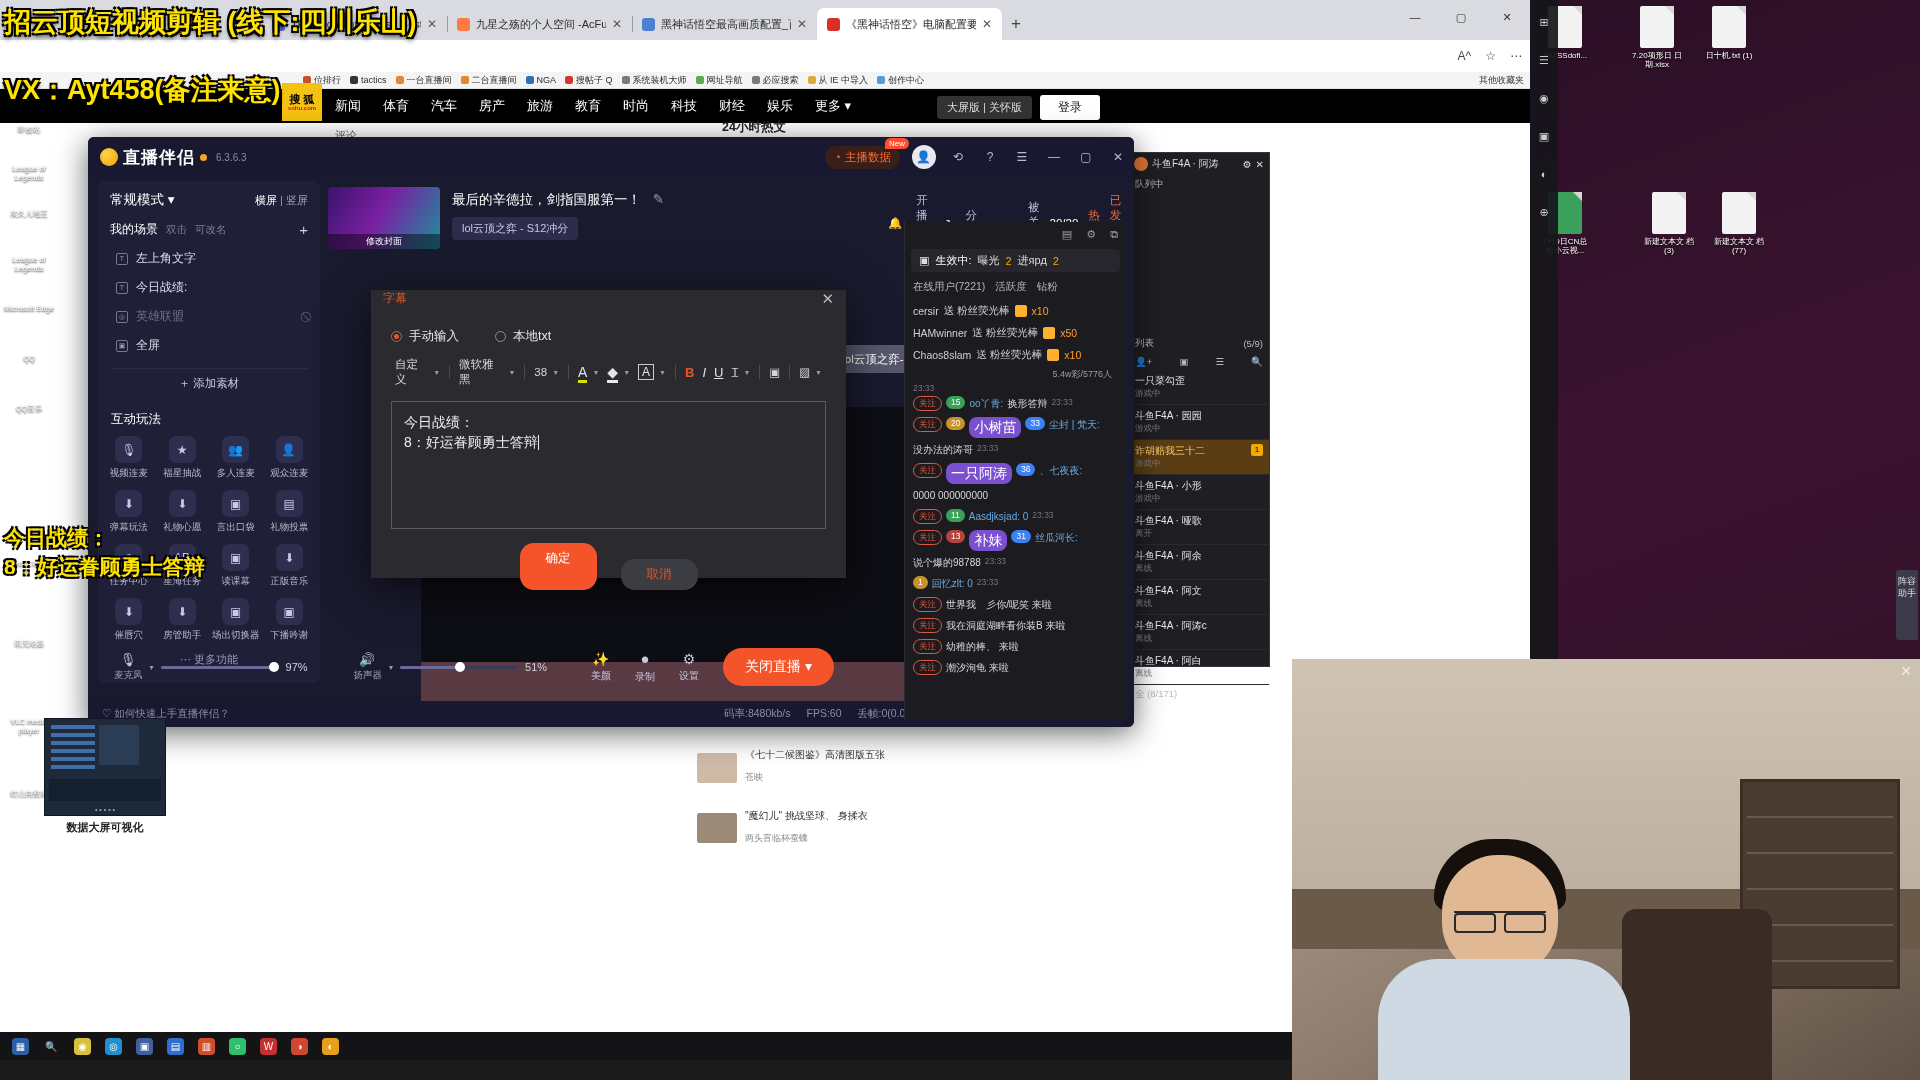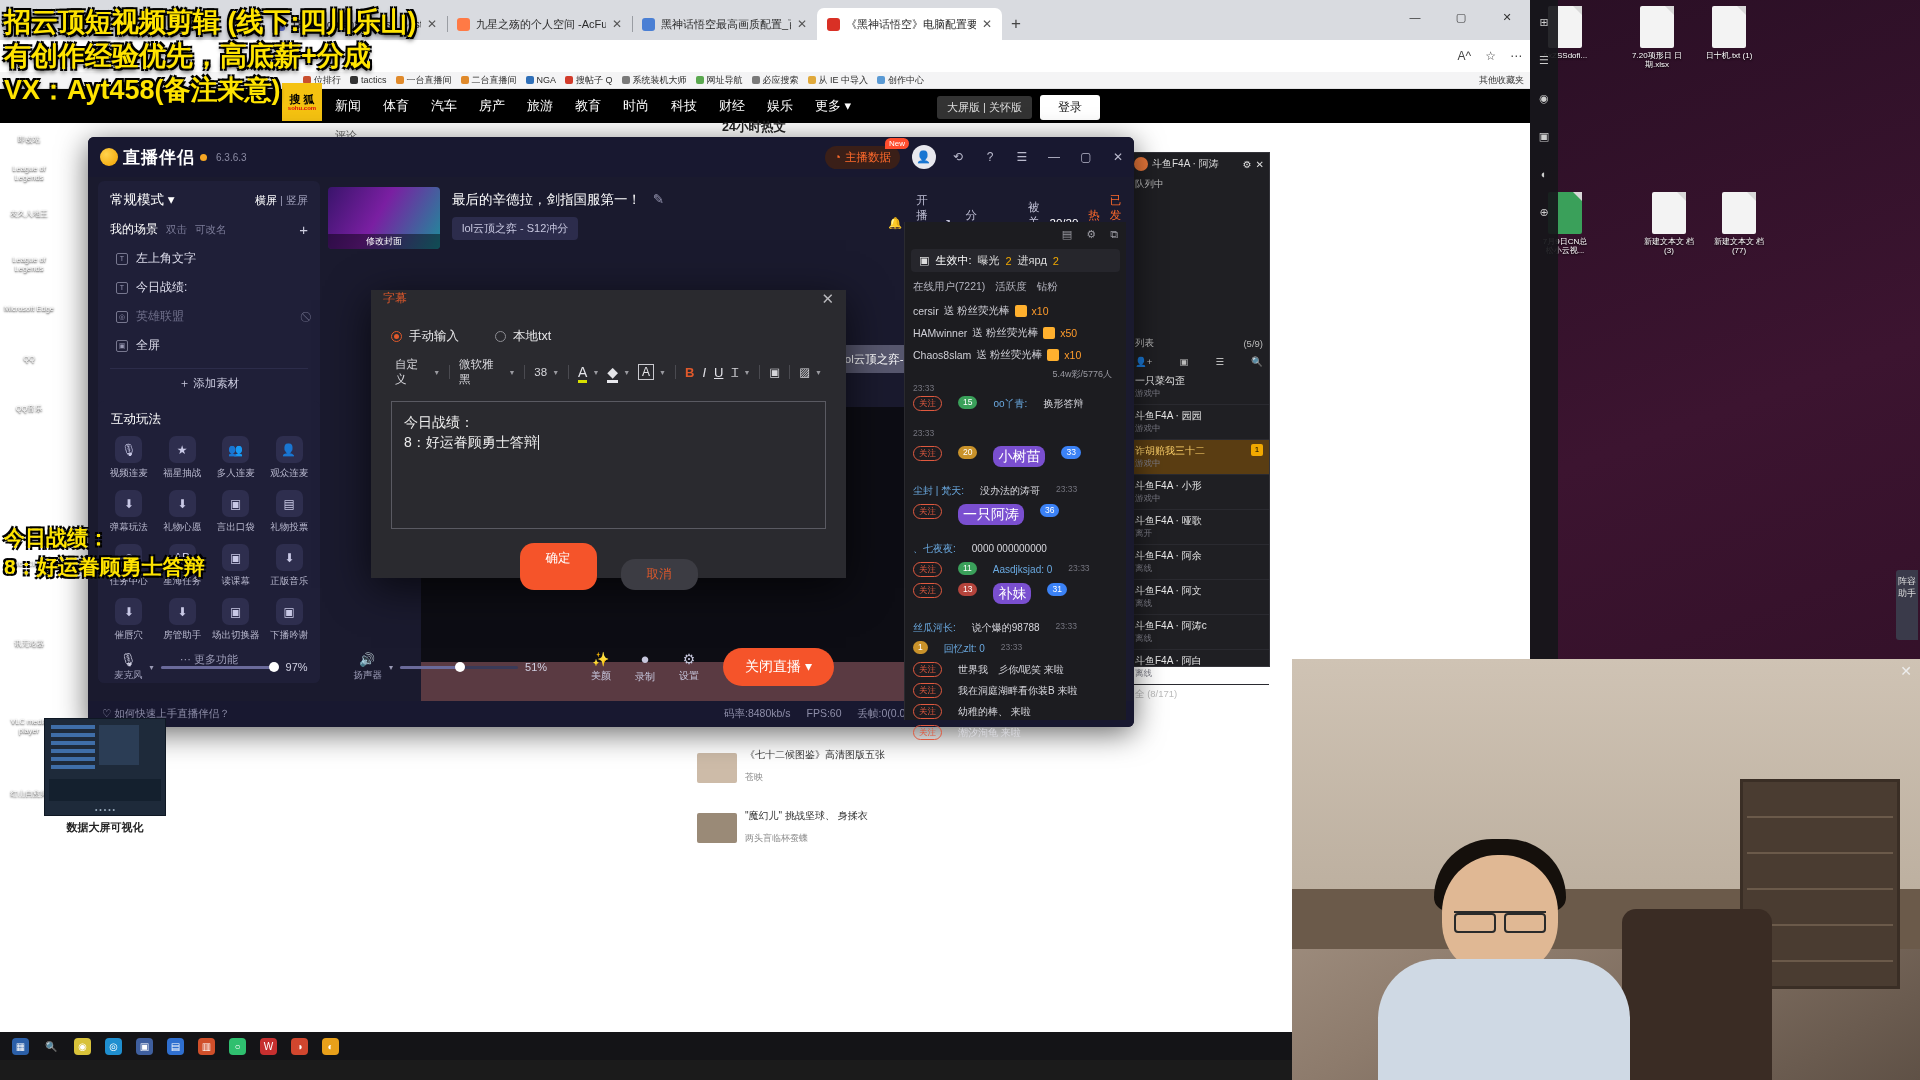--- a/index.html
+++ b/index.html
@@ -231,21 +231,21 @@
   .chat-live { display:flex; align-items:center; gap:6px; padding:4px 8px;
     background:#26262c; margin:2px 6px; border-radius:4px; font-size:11px; }
   .chat-live .on { color:#fff; }
   .chat-live .v { color:#f2a900; }
   .chat-stats { display:flex; gap:10px; padding:6px 8px; font-size:10.5px; color:#b4b4be; }
   .chat-list { padding:0 8px; overflow:hidden; }
   .gift { display:flex; align-items:center; gap:5px; font-size:10.5px; color:#cfcfd6;
     padding:4px 0; }
   .gift .gi { width:12px; height:12px; background:#ffb02e; border-radius:2px; }
   .gift .xn { color:#ff9c2b; }
-  .cmsg { display:flex; align-items:flex-start; gap:16px; flex-wrap:wrap; padding:3px 0;
+  .cmsg { display:flex; align-items:flex-start; gap:4px; flex-wrap:wrap; padding:3px 0;
     font-size:10px; line-height:1.5; }
   .tag-gz { border:1px solid #e0593f; color:#e0593f; border-radius:8px; font-size:8.5px;
     padding:0 5px; flex:0 0 auto; }
   .lvl { border-radius:8px; font-size:8.5px; padding:0 5px; color:#fff; flex:0 0 auto; }
   .lvl.g { background:#3aa05a; } .lvl.b { background:#3b82f6; }
   .lvl.y { background:#c9922a; } .lvl.r { background:#b4443c; }
   .fan { background:#7a4fd0; color:#fff; font-size:14px; padding:0 5px; border-radius:8px; flex:0 0 auto; }
   .cname { color:#6aa9e0; }
   .ctext { color:#d8d8de; }
   .ctime { color:#74747e; font-size:8.5px; }
@@ -966,21 +966,21 @@
       </span>
     </div>
     <div class="dlg-text"><span>今日战绩：</span>
 <span>8：好运眷顾勇士答辩</span><span class="caretbar"></span></div>
     <div class="dlg-btns">
       <span class="bt-ok">确定</span>
       <span class="bt-cancel">取消</span>
     </div>
   </div>
 
-  <div class="dicon" style="left:2px;top:136px">
+  <div class="dicon" style="left:2px;top:126px">
     <span class="sq" style="background:#2e6fae"></span>
     <span>即改站</span>
   </div>
   <div class="dicon" style="left:2px;top:165px">
     <span class="sq" style="background:#7a5a2a"></span>
     <span>League of
 Legends</span>
   </div>
   <div class="dicon" style="left:2px;top:210px">
     <span class="sq" style="background:#c26b4a"></span>
@@ -1055,18 +1055,17 @@
       </div>
     <div class="chair"></div>
     <div class="person-hair"></div>
     <div class="person-head"></div>
     <div class="glasses"></div>
     <div class="person-body"></div>
     <span class="xclose">✕</span>
   </div>
 
   <div class="promo promo1">招云顶短视频剪辑 (线下:四川乐山)</div>
-  <div class="promo promo2">有创作经验优先，高底薪+分成</div>
   <div class="promo promo3">VX：Ayt458(备注来意)</div>
   <div class="promo-left1">今日战绩：</div>
   <div class="promo-left2">8：好运眷顾勇士答辩</div>
 
 </div>
 
 </body></html>

